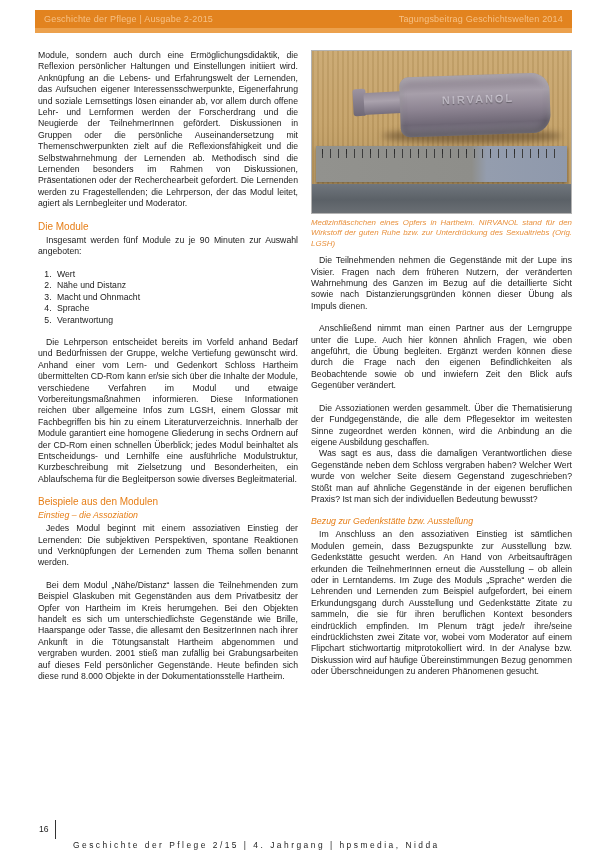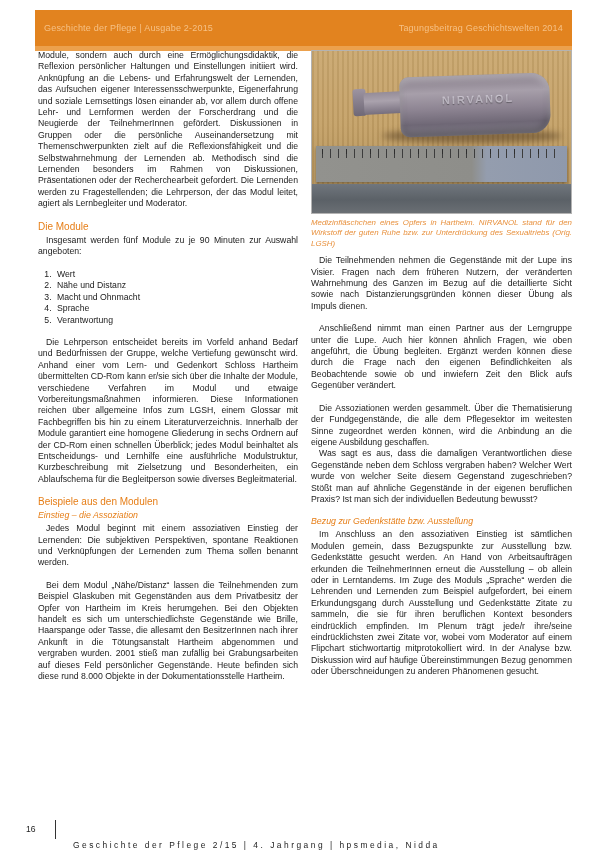--- a/index.html
+++ b/index.html
@@ -5,21 +5,21 @@
   html,body{margin:0;padding:0;background:#ffffff;}
   .page{
     position:relative;width:607px;height:853px;background:#ffffff;
     font-family:"Liberation Sans",sans-serif;color:#1b1b1b;overflow:hidden;
   }
   
   .header-bar{
     position:absolute;left:35px;top:10px;width:537px;height:23px;
     background:#e2831f;border-bottom:5px solid #eca14d;
     display:flex;justify-content:space-between;align-items:center;
-    padding:18px 9px;box-sizing:border-box;
+    padding:0 9px;box-sizing:border-box;
   }
   .header-bar span{
     font-size:9px;color:#f6c186;letter-spacing:.2px;white-space:nowrap;
   }
   
   .content{position:absolute;left:38px;top:50px;width:534px;display:flex;gap:13px;}
   .col{width:260px;}
   .col-right{width:261px;}
   p.body{font-size:8.7px;line-height:11.4px;text-align:justify;margin:0 0 11px 0;}
   p.nogap{margin-bottom:0;}
@@ -83,21 +83,21 @@
   .table-edge{
     position:absolute;left:0;bottom:0;width:100%;height:29px;
     background:linear-gradient(180deg,#70767d 0%,#5b6167 55%,#6a6f74 100%);
   }
   figcaption{
     font-size:7.9px;line-height:10.4px;color:#e8913e;font-style:italic;
     margin-top:4px;text-align:justify;
   }
   
   .footer{position:absolute;left:0;top:820px;width:607px;height:24px;}
-  .page-num{position:absolute;left:26px;top:4px;font-size:8.6px;color:#222;}
+  .page-num{position:absolute;left:39px;top:4px;font-size:8.6px;color:#222;}
   .footer-rule{position:absolute;left:55px;top:0;width:1px;height:19px;background:#333;}
   .journal-line{
     position:absolute;left:73px;top:20px;font-size:8.4px;letter-spacing:2.5px;
     color:#222;white-space:nowrap;
   }
 </style>
 </head>
 <body>
 
 <div class="page">

